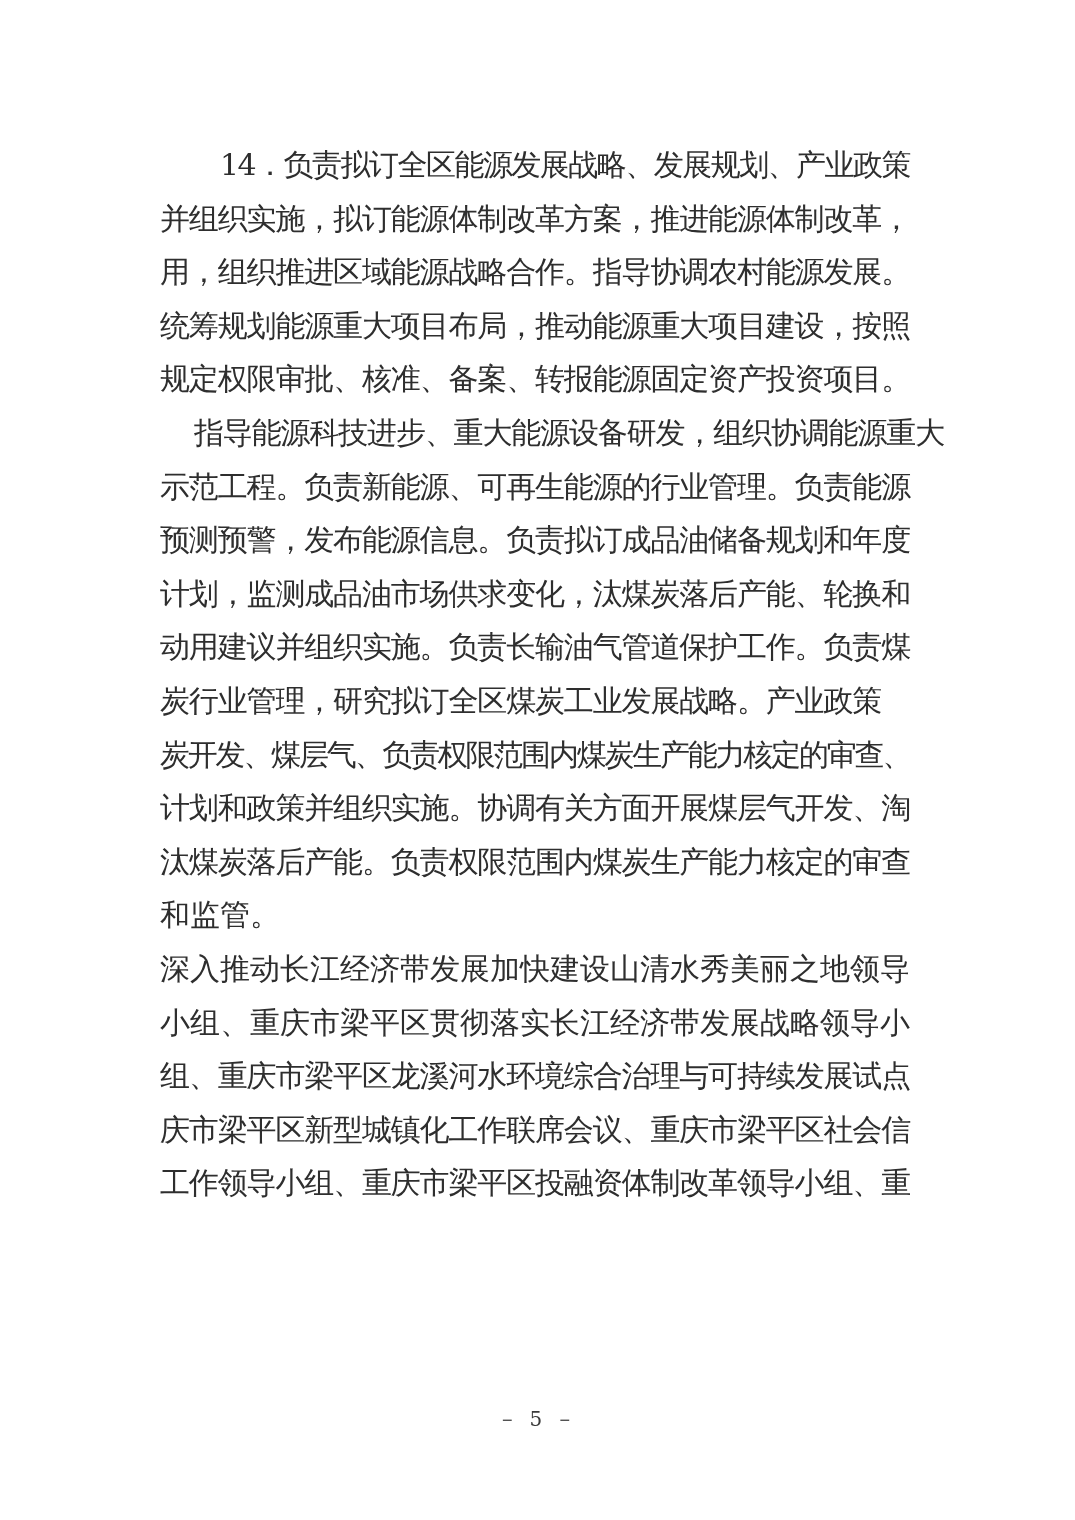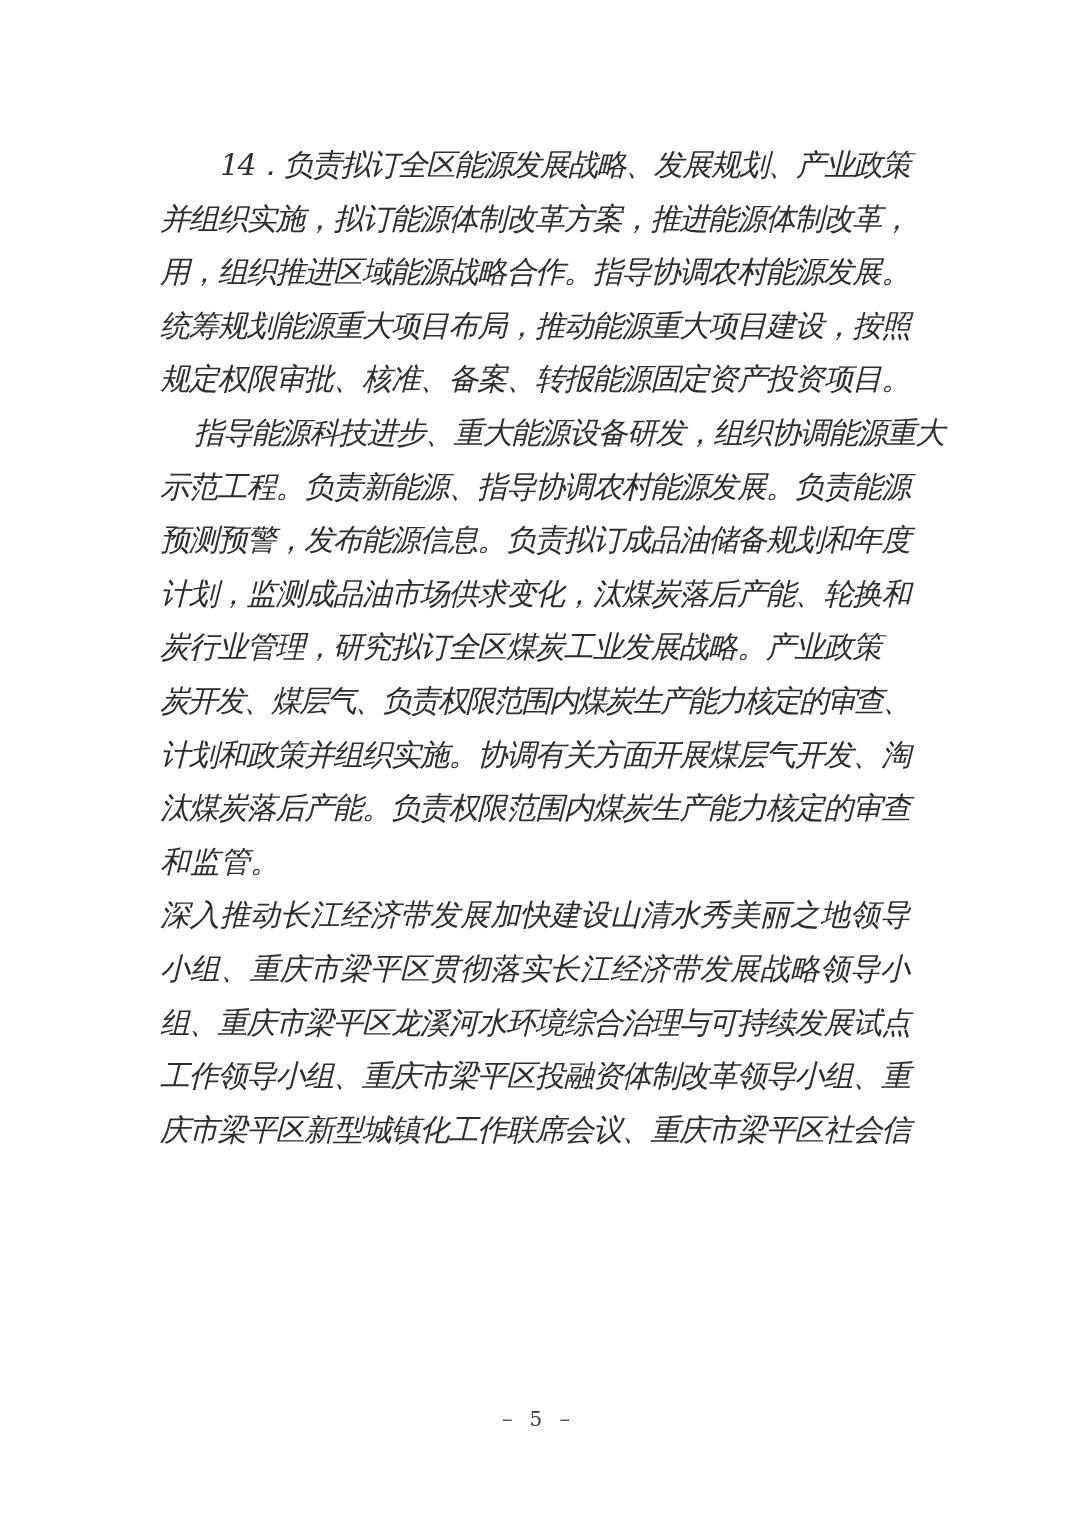--- a/index.html
+++ b/index.html
@@ -19,21 +19,21 @@
     width:1075px;height:1520px;
     background:var(--bg-color);
     overflow:hidden;
   }
   .text-block{
     position:absolute;
     left:160px;top:138px;
     width:750px;
     color:var(--text-color);
   }
-  .paragraph{margin:0;padding:0;font-style:italic;}
+  .paragraph{margin:0;padding:0;}
   .line{
     height:53.6px;
     line-height:53.6px;
     font-size:30px;
     white-space:nowrap;
     overflow:visible;
     color:var(--text-color);
   }
   .line.indent{padding-left:60px;}
   .line span{display:inline-block;white-space:nowrap;}
@@ -55,33 +55,34 @@
 
 <div class="page">
   <div class="text-block">
       <div class="paragraph">
         <div class="line indent"><span style="letter-spacing: -1.5275px;">14．负责拟订全区能源发展战略、发展规划、产业政策</span></div>
         <div class="line"><span style="letter-spacing: -1.15385px;">并组织实施，拟订能源体制改革方案，推进能源体制改革，</span></div>
         <div class="line"><span style="letter-spacing: -1.15385px;">用，组织推进区域能源战略合作。指导协调农村能源发展。</span></div>
         <div class="line"><span style="letter-spacing: -1.15385px;">统筹规划能源重大项目布局，推动能源重大项目建设，按照</span></div>
         <div class="line"><span style="letter-spacing: -1.15385px;">规定权限审批、核准、备案、转报能源固定资产投资项目。</span></div>
         <div class="line"><span style="letter-spacing: -1.15385px; margin-left: 34px;">指导能源科技进步、重大能源设备研发，组织协调能源重大</span></div>
-        <div class="line"><span style="letter-spacing: -1.15385px;">示范工程。负责新能源、指导协调农村能源发展。负责能源</span></div>
+        <div class="line"><span style="letter-spacing: -1.15385px;">示范工程。负责新能源、可再生能源的行业管理。负责能源</span></div>
         <div class="line"><span style="letter-spacing: -1.15385px;">预测预警，发布能源信息。负责拟订成品油储备规划和年度</span></div>
         <div class="line"><span style="letter-spacing: -1.15385px;">计划，监测成品油市场供求变化，汰煤炭落后产能、轮换和</span></div>
+        <div class="line"><span style="letter-spacing: -1.15385px;">动用建议并组织实施。负责长输油气管道保护工作。负责煤</span></div>
         <div class="line"><span style="letter-spacing: -1.15385px;">炭行业管理，研究拟订全区煤炭工业发展战略。产业政策</span></div>
         <div class="line"><span style="letter-spacing: -2.22222px;">炭开发、煤层气、负责权限范围内煤炭生产能力核定的审查、</span></div>
         <div class="line"><span style="letter-spacing: -1.15385px;">计划和政策并组织实施。协调有关方面开展煤层气开发、淘</span></div>
         <div class="line"><span style="letter-spacing: -1.15385px;">汰煤炭落后产能。负责权限范围内煤炭生产能力核定的审查</span></div>
         <div class="line flush"><span>和监管。</span></div>
       </div>
       <div class="paragraph">
         <div class="line"><span style="letter-spacing: 0px;">深入推动长江经济带发展加快建设山清水秀美丽之地领导</span></div>
         <div class="line"><span style="letter-spacing: 0px;">小组、重庆市梁平区贯彻落实长江经济带发展战略领导小</span></div>
         <div class="line"><span style="letter-spacing: -1.15385px;">组、重庆市梁平区龙溪河水环境综合治理与可持续发展试点</span></div>
+        <div class="line"><span style="letter-spacing: -1.15385px;">庆市梁平区新型城镇化工作联席会议、重庆市梁平区社会信</span></div>
         <div class="line"><span style="letter-spacing: -1.15385px;">工作领导小组、重庆市梁平区投融资体制改革领导小组、重</span></div>
-        <div class="line"><span style="letter-spacing: -1.15385px;">庆市梁平区新型城镇化工作联席会议、重庆市梁平区社会信</span></div>
       </div>
     </div>
   <div class="footer">
     <span class="page-number">－ 5 －</span>
   </div>
 </div>
 
 </body></html>

